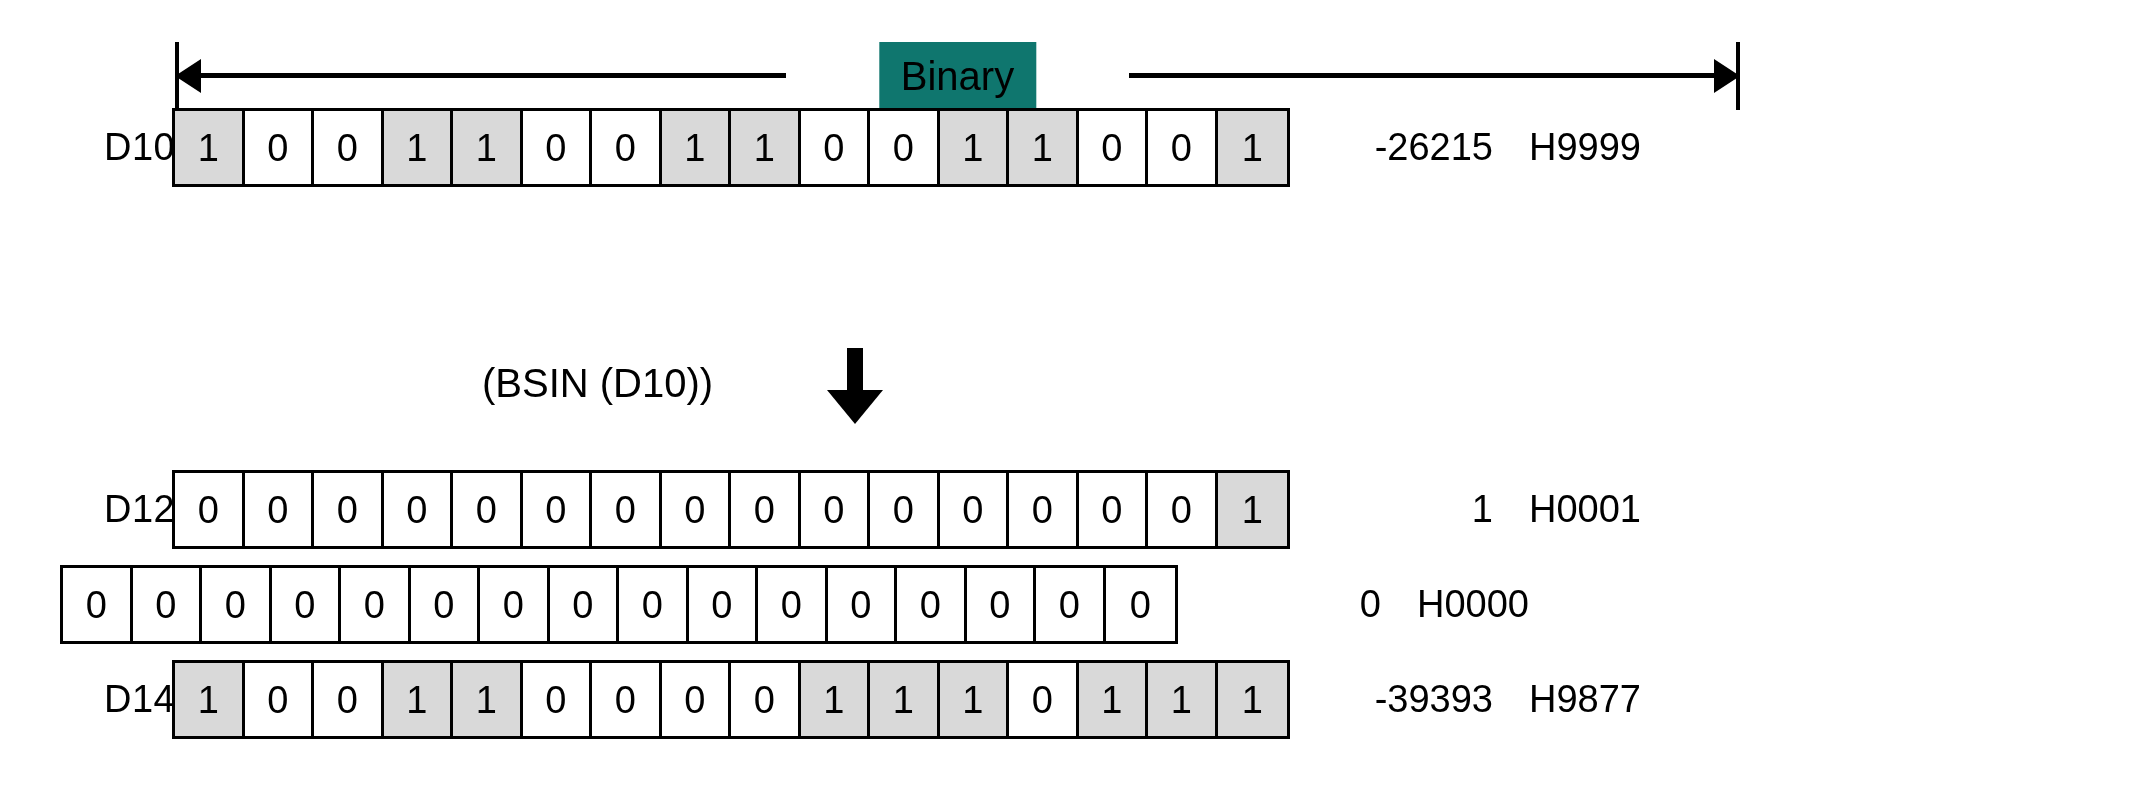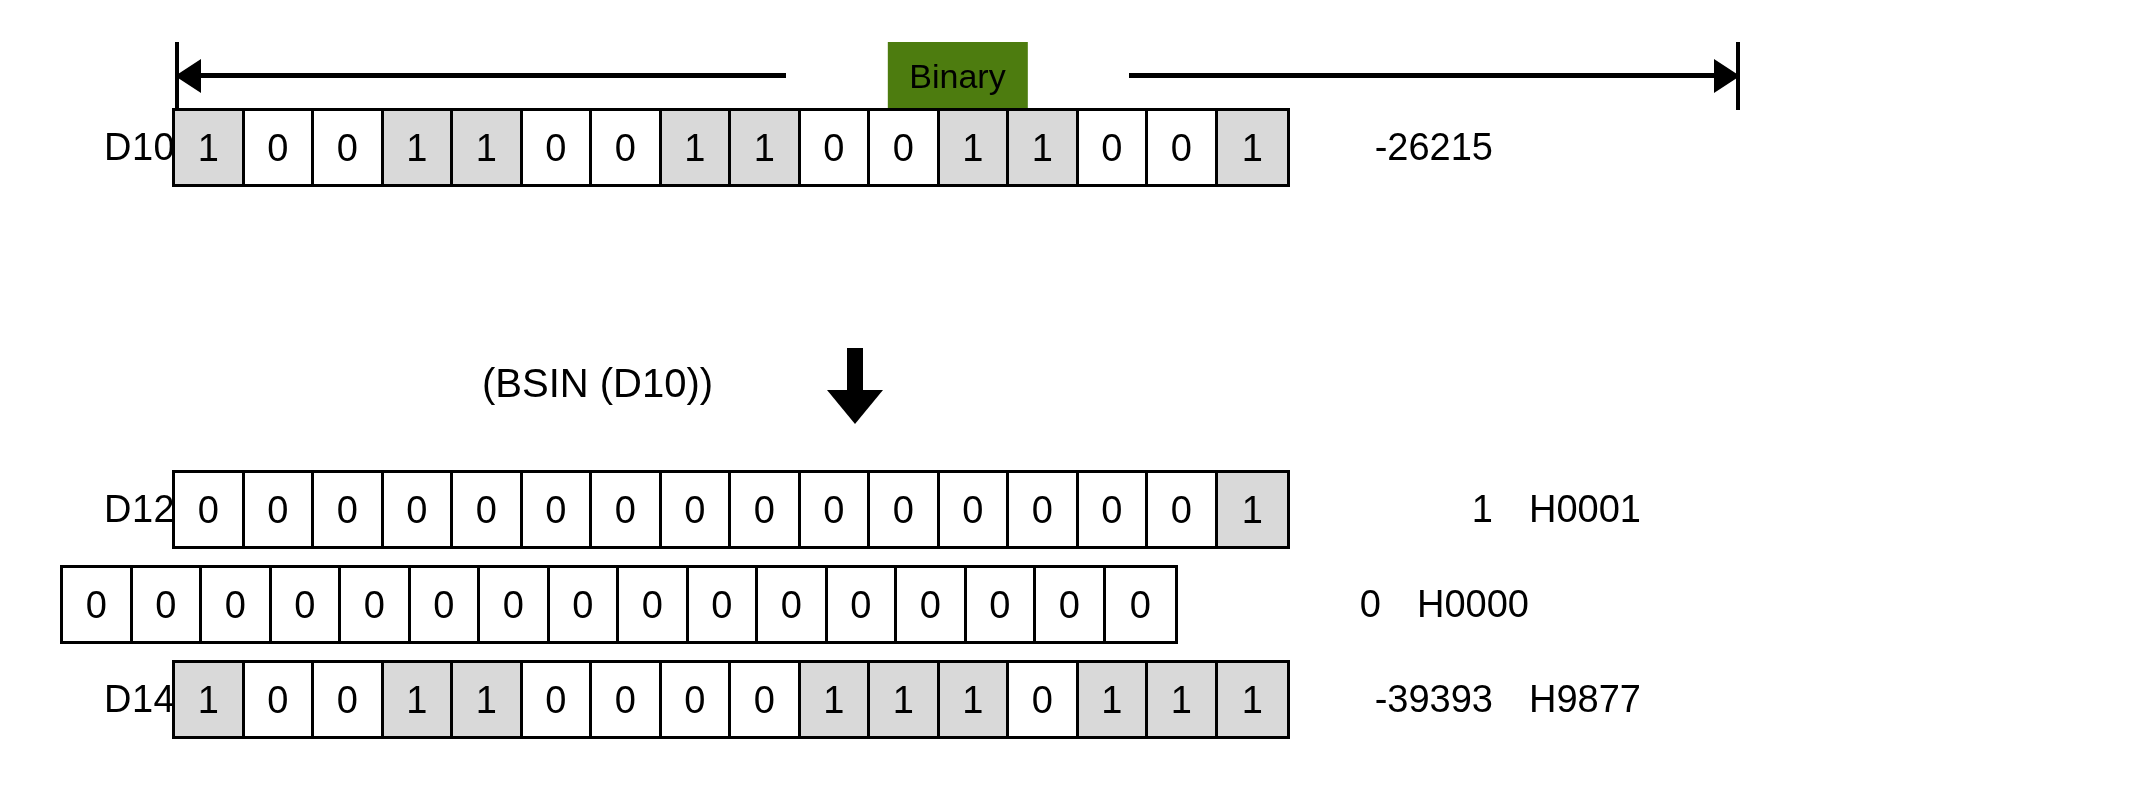--- a/index.html
+++ b/index.html
@@ -114,23 +114,23 @@
     border-bottom: 17px solid transparent;
   }
   .bracket .head.l { left: 0;  border-right: 26px solid #000; }
   .bracket .head.r { right: 0; border-left: 26px solid #000; }
 
   .bracket .caption {
     position: absolute;
     top: 0;
     left: 50%;
     transform: translateX(-50%);
-    font-size: 34px;
+    font-size: 40px;
     line-height: 68px;
-    background: #4d7c0f;
+    background: #0f766e;
     padding: 0 22px;
     white-space: nowrap;
   }
 
   
   .mid {
     position: absolute;
     left: 12px;
     top: 348px;
     width: 2152px;
@@ -206,20 +206,21 @@
         <div class="cell on">1</div>
         <div class="cell">0</div>
         <div class="cell">0</div>
         <div class="cell on">1</div>
         <div class="cell on">1</div>
         <div class="cell">0</div>
         <div class="cell">0</div>
         <div class="cell on">1</div>
       </div>
     <div class="val">-26215</div>
+    <div class="hex">H9999</div>
   </div>
 
   <div class="mid">
     <div class="bsin">(BSIN (D10))</div>
     <div class="down-arrow">
       <div class="shaft"></div>
       <div class="head"></div>
     </div>
   </div>
 

